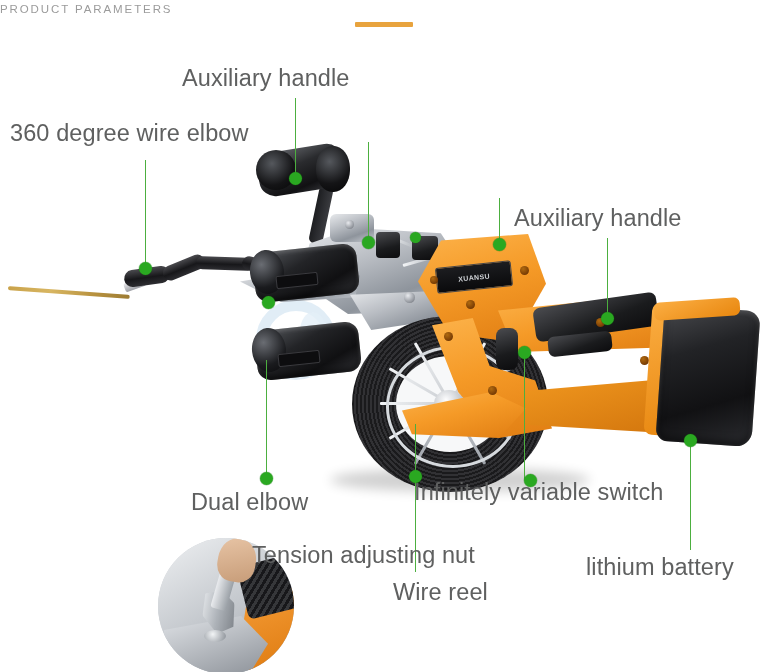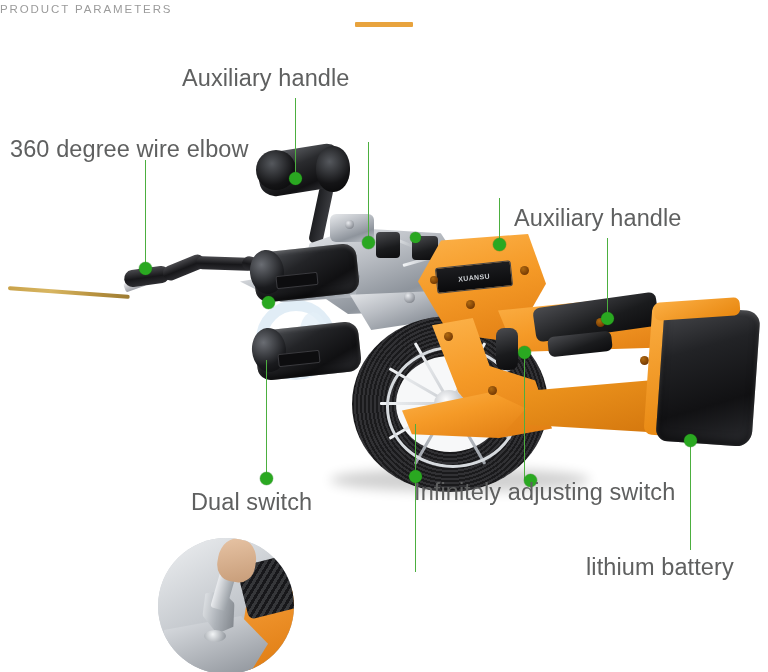--- a/index.html
+++ b/index.html
@@ -252,29 +252,31 @@
   <div class="dot sm" style="left:410px;top:232px;"></div>
   <div class="dot" style="left:493px;top:238px;"></div>
   <div class="dot" style="left:601px;top:312px;"></div>
   <div class="dot" style="left:260px;top:472px;"></div>
   <div class="dot" style="left:262px;top:296px;"></div>
   <div class="dot" style="left:409px;top:470px;"></div>
   <div class="dot" style="left:518px;top:346px;"></div>
   <div class="dot" style="left:524px;top:474px;"></div>
   <div class="dot" style="left:684px;top:434px;"></div>
 
-  <div class="lbl" style="left:10px;top:138px;">360 degree wire elbow</div>
+  <div class="lbl" style="left:10px;top:122px;">360 degree wire elbow</div>
 
   <div class="lbl" style="left:182px;top:67px;">Auxiliary handle</div>
 
 
 
   <div class="lbl" style="left:514px;top:207px;">Auxiliary handle</div>
 
-  <div class="lbl" style="left:191px;top:491px;">Dual switch</div>
-
-
-
-  <div class="lbl" style="left:414px;top:481px;">Infinitely adjusting switch</div>
+  <div class="lbl" style="left:191px;top:491px;">Dual elbow</div>
+
+  <div class="lbl" style="left:252px;top:544px;">Tension adjusting nut</div>
+
+  <div class="lbl" style="left:393px;top:581px;">Wire reel</div>
+
+  <div class="lbl" style="left:414px;top:481px;">Infinitely variable switch</div>
 
   <div class="lbl" style="left:586px;top:556px;">lithium battery</div>
 
 </div>
 
 </body></html>

